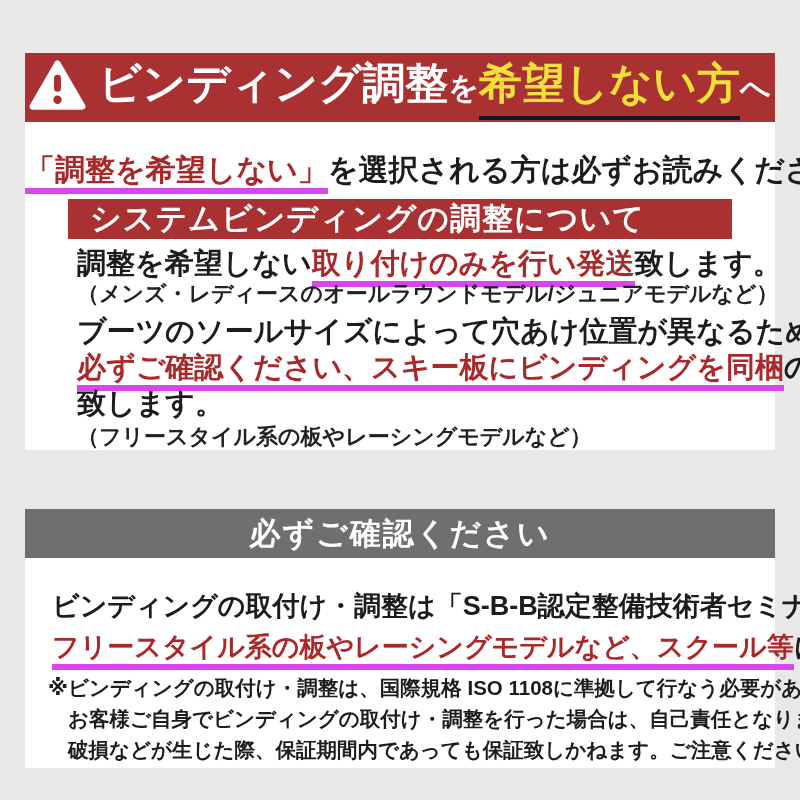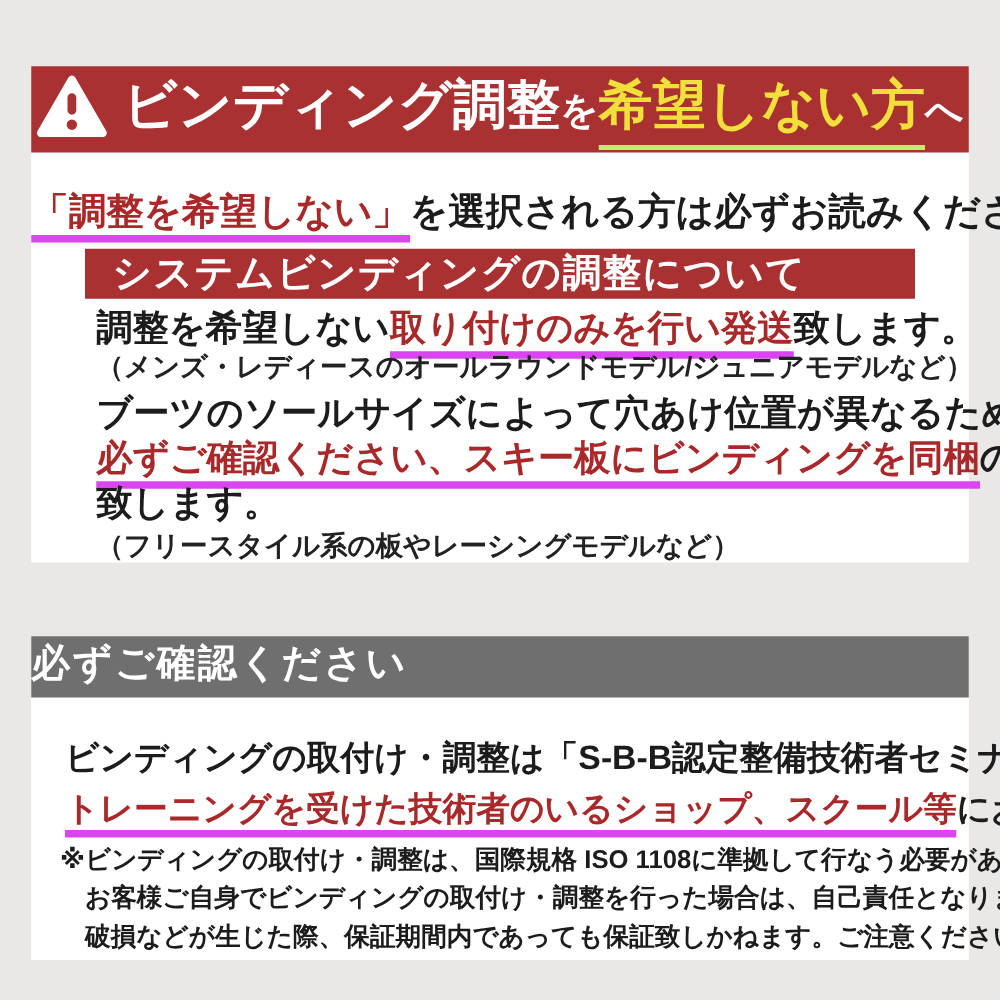--- a/index.html
+++ b/index.html
@@ -48,21 +48,21 @@
     color: #ffffff;
     font-size: 30px;
     font-weight: 800;
     white-space: nowrap;
   }
   .title-highlight {
     color: #f1df3b;
     font-size: 43px;
     font-weight: 800;
     white-space: nowrap;
-    border-bottom: 4px solid #bef264;
+    border-bottom: 4px solid #0f172a;
     padding-bottom: 3px;
   }
 
   
   .content1 { padding-bottom: 1px; }
   .intro-line {
     margin-top: 31px;
     text-align: center;
     font-size: 30px;
     line-height: 34px;
@@ -103,22 +103,22 @@
   }
   .note-line.second { margin-top: 6px; }
 
   
   .gray-banner {
     height: 49px;
     background: #6f6f6f;
     color: #ffffff;
     font-size: 31px;
     line-height: 49px;
+    text-align: center;
     letter-spacing: 2px;
-    font-family: Liberation Mono, monospace;
   }
   .content2 { padding-top: 32px; }
   .confirm-line {
     margin-left: 27px;
     font-size: 27px;
     line-height: 32px;
     white-space: nowrap;
   }
   .confirm-line.second { margin-top: 9px; }
   .footnotes { margin-top: 9px; color: #1c1c1c; }
@@ -178,21 +178,21 @@
     </div>
   </div>
 
   <div class="card card-bottom">
 
     <div class="gray-banner">必ずご確認ください</div>
 
     <div class="content2">
       <div class="confirm-line">ビンディングの取付け・調整は「S-B-B認定整備技術者セミナー」で</div>
       <div class="confirm-line second">
-        <span class="red-underline">トレーニングを受けた技術者のいるショップ、スクール等</span><span>にお任せください。</span>
+        <span class="red-underline">フリースタイル系の板やレーシングモデルなど、スクール等</span><span>にお任せください。</span>
       </div>
 
       <div class="footnotes">
         <div class="footnote-line">※ビンディングの取付け・調整は、国際規格 ISO 1108に準拠して行なう必要があります。</div>
         <div class="footnote-line indent">お客様ご自身でビンディングの取付け・調整を行った場合は、自己責任となりますので</div>
         <div class="footnote-line indent">破損などが生じた際、保証期間内であっても保証致しかねます。ご注意ください。</div>
       </div>
     </div>
   </div>
 

